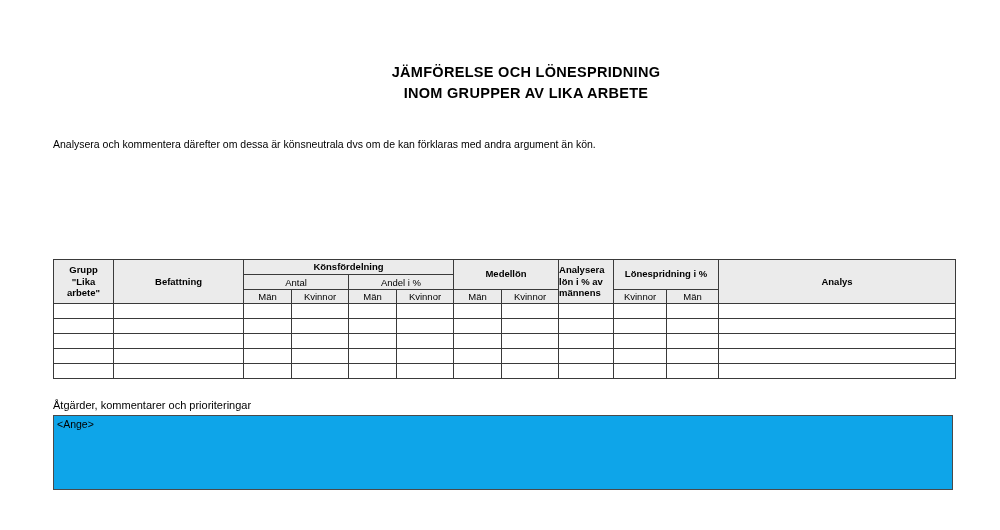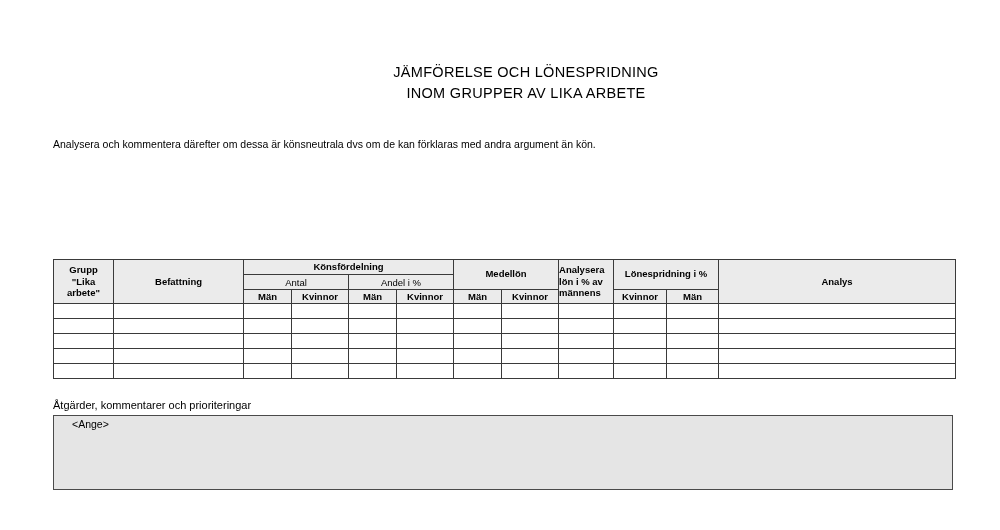--- a/index.html
+++ b/index.html
@@ -28,21 +28,21 @@
   
   .title-block {
     position: absolute;
     left: 0;
     top: 62px;
     width: 1000px;
     text-align: center;
   }
   .title-line {
     font-size: 14.5px;
-    font-weight: normal;
+    font-weight: bold;
     letter-spacing: 0.3px;
     line-height: 21px;
     padding-left: 52px;
     text-align: center;
   }
 
   
   .intro {
     position: absolute;
     left: 53px;
@@ -77,21 +77,21 @@
   }
   thead th {
     background: #ebebeb;
     font-weight: bold;
     font-size: 9.5px;
     text-align: center;
     vertical-align: middle;
     line-height: 11.5px;
   }
   thead th.sub {
-    font-weight: bold;
+    font-weight: normal;
     height: 13px;
     line-height: 13px;
     text-align: center;
   }
   thead th.grouphdr {
     font-weight: bold;
     height: 14px;
     line-height: 14px;
   }
   thead th.grouphdr-sub {
@@ -136,23 +136,22 @@
   .bottom-label {
     font-size: 11px;
     font-weight: normal;
     line-height: 14px;
     margin-bottom: 3px;
   }
   .bottom-box {
     border: 1.5px solid #4a4a4a;
     width: 900px;
     height: 75px;
-    background: #e5e5e5;
+    background: #0ea5e9;
     box-sizing: border-box;
-    padding-left: 15px;
   }
   .bottom-box-text {
     font-size: 10.5px;
     line-height: 13px;
     padding: 2px 0 0 3px;
   }
 </style>
 </head>
 <body>
 

